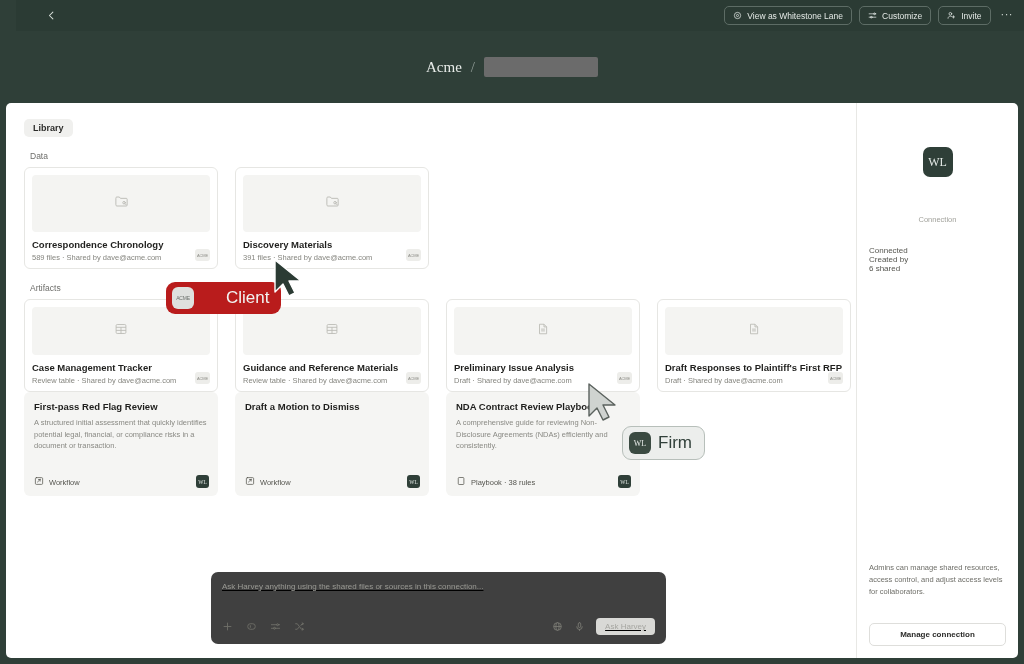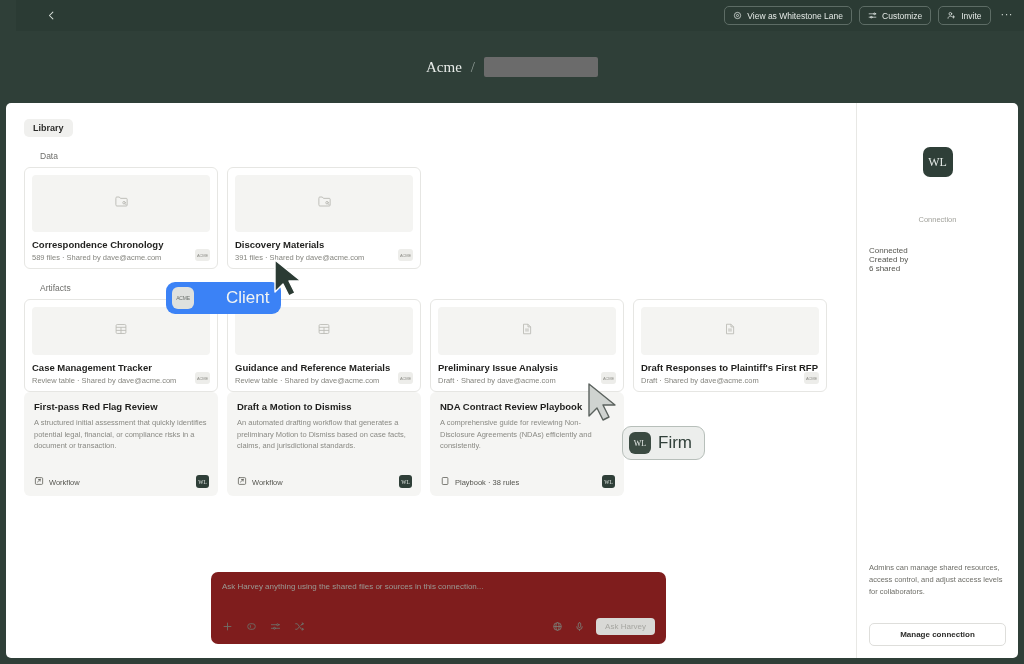--- a/index.html
+++ b/index.html
@@ -117,26 +117,26 @@
     background: #f0f0ee;
     border-radius: 5px;
     font-size: 9px;
     color: #2c2c2a;
     font-weight: bold;
   }
 
   .section-label {
     font-size: 8.5px;
     color: #6e6e6b;
-    margin: 14px 0 6px 16px;
+    margin: 14px 0 6px 6px;
   }
 
   .card-row {
     display: flex;
-    gap: 9px;
+    gap: 17px;
   }
 
   
   .mcard {
     width: 194px;
     border: 1px solid #e6e6e3;
     border-radius: 6px;
     background: #fff;
     padding: 7px 7px 6px 7px;
     position: relative;
@@ -230,25 +230,26 @@
     justify-content: center;
   }
 
   
   .composer {
     position: absolute;
     left: 205px;
     bottom: 14px;
     width: 455px;
     height: 72px;
-    background: #7f1d1d;
+    background: #404040;
     border-radius: 7px;
     padding: 10px 11px 8px 11px;
     display: flex;
     flex-direction: column;
+    text-decoration: underline;
   }
   .composer .ph {
     font-size: 8px;
     color: #9a9a94;
   }
   .composer .row {
     margin-top: auto;
     display: flex;
     align-items: center;
   }
@@ -324,21 +325,21 @@
   
   .chip {
     position: absolute;
     display: flex;
     align-items: center;
     gap: 7px;
     border-radius: 9px;
     padding: 5px 12px 5px 6px;
     z-index: 40;
   }
-  .chip-dark { background: #3b82f6; gap: 32px; }
+  .chip-dark { background: #b91c1c; gap: 32px; }
   .chip-light { background: #eceeec; border: 1px solid #b7bfba; }
   .chip-ico {
     width: 22px; height: 22px;
     border-radius: 6px;
     display: flex; align-items: center; justify-content: center;
     font-size: 5px;
   }
   .chip-ico.acme { background: #dfe1de; color: #6c726d; letter-spacing: -0.2px; }
   .chip-ico.wl   { background: #3b4b42; color: #e6eae7; font-family: "Liberation Serif", serif; font-size: 8px; }
   .chip-txt { font-size: 17px; }
@@ -517,21 +518,20 @@
                   <path d="M5.6 9.6 9.8 5.6M9.8 5.6H7.2M9.8 5.6v2.6"></path>
                 </svg>
             </span>
             <span>Workflow</span>
           </div>
           <div class="wl-badge">WL</div>
         </div>
 
         <div class="tcard">
           <div class="ttl">Draft a Motion to Dismiss</div>
-          <div class="desc">An automated drafting workflow that generates a preliminary Motion to Dismiss based on case facts, claims, and jurisdictional standards.</div>
           <div class="foot">
             <span>
               <svg width="10" height="10" viewBox="0 0 16 16" fill="none" stroke="currentColor" stroke-width="1.2" stroke-linecap="round" stroke-linejoin="round">
                   <rect x="2.2" y="2.6" width="11.6" height="10.8" rx="1.6"></rect>
                   <path d="M5.6 9.6 9.8 5.6M9.8 5.6H7.2M9.8 5.6v2.6"></path>
                 </svg>
             </span>
             <span>Workflow</span>
           </div>
           <div class="wl-badge">WL</div>

